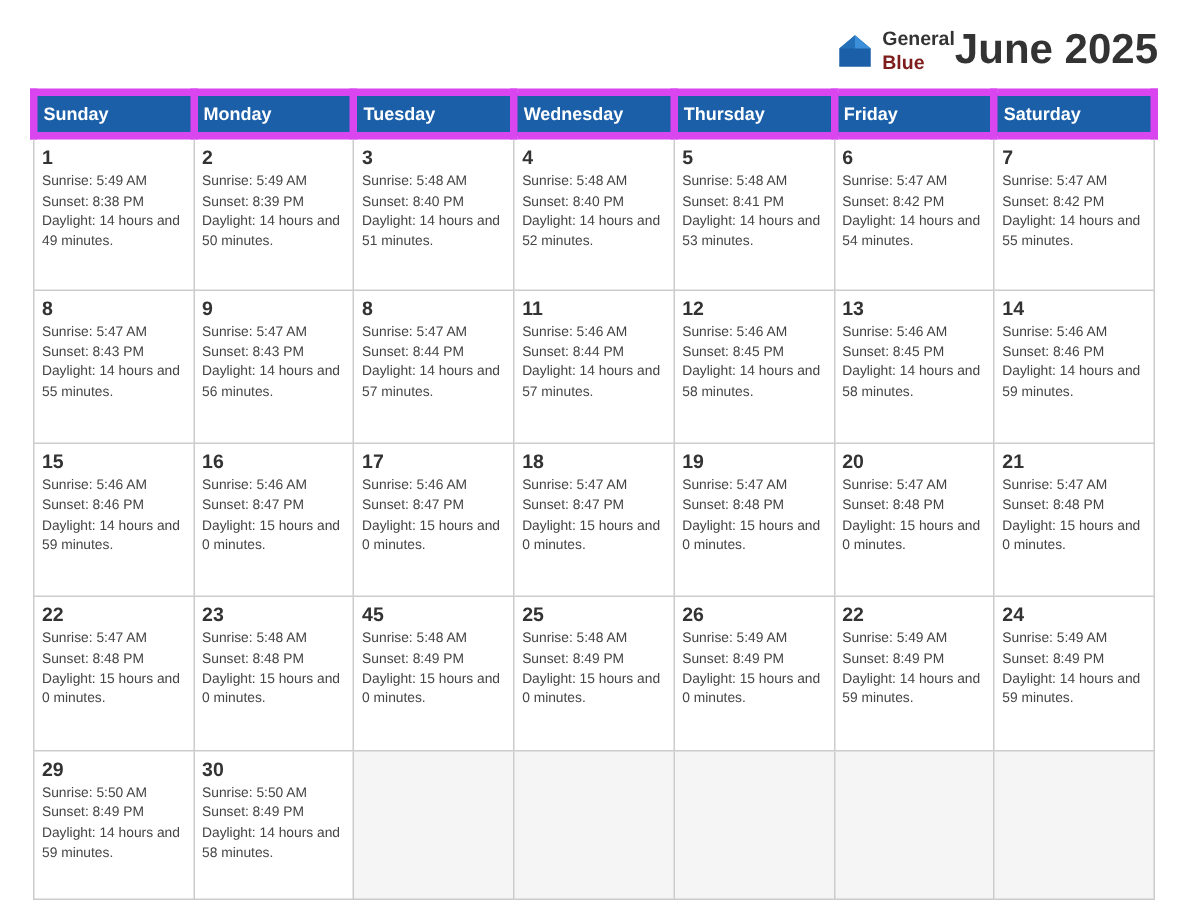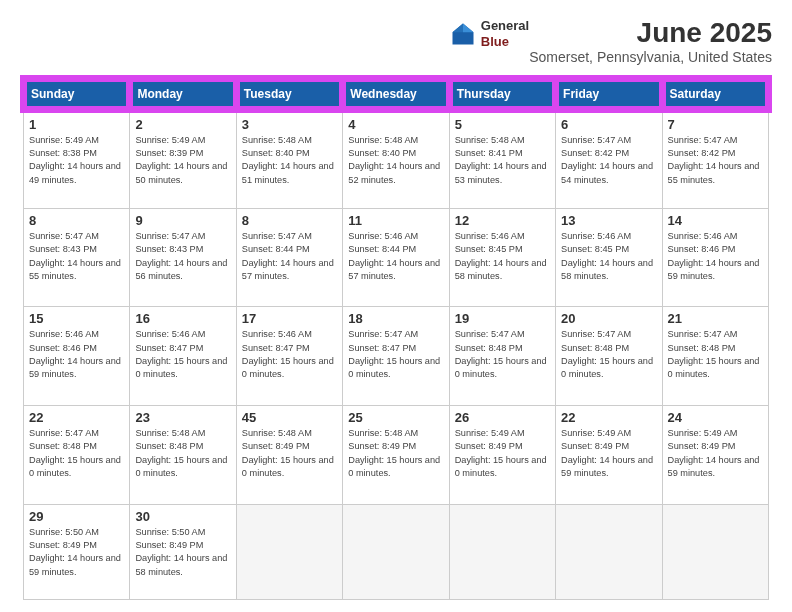--- a/index.html
+++ b/index.html
@@ -60,21 +60,21 @@
       border-collapse: collapse;
       width: 100%;
       table-layout: fixed;
     }
     .calendar th {
       background: #1a5fa8;
       color: #fff;
       font-size: 12px;
       font-weight: bold;
       padding: 5px 4px;
-      border: 7px solid #d946ef;
+      border: 5px solid #d946ef;
       text-align: left;
     }
     .calendar td {
       vertical-align: top;
       border: 1px solid #ccc;
       padding: 4px 5px;
       font-size: 9.5px;
       color: #333;
       height: 82px;
       background: #fff;
@@ -109,21 +109,20 @@
         <polygon points="16,4 28,14 16,14" fill="#3a8fd8"></polygon>
         <polygon points="4,14 16,4 16,14" fill="#2470b8"></polygon>
       </svg>
       <div class="logo-text">
         <span class="general">General</span>
         <span class="blue">Blue</span>
       </div>
     </div>
     <div class="title-block">
       <div class="month-year">June 2025</div>
-      <div class="location">Somerset, Pennsylvania, United States</div>
     </div>
   </div>
 
   <table class="calendar">
     <thead>
       <tr>
         <th>Sunday</th>
         <th>Monday</th>
         <th>Tuesday</th>
         <th>Wednesday</th>

